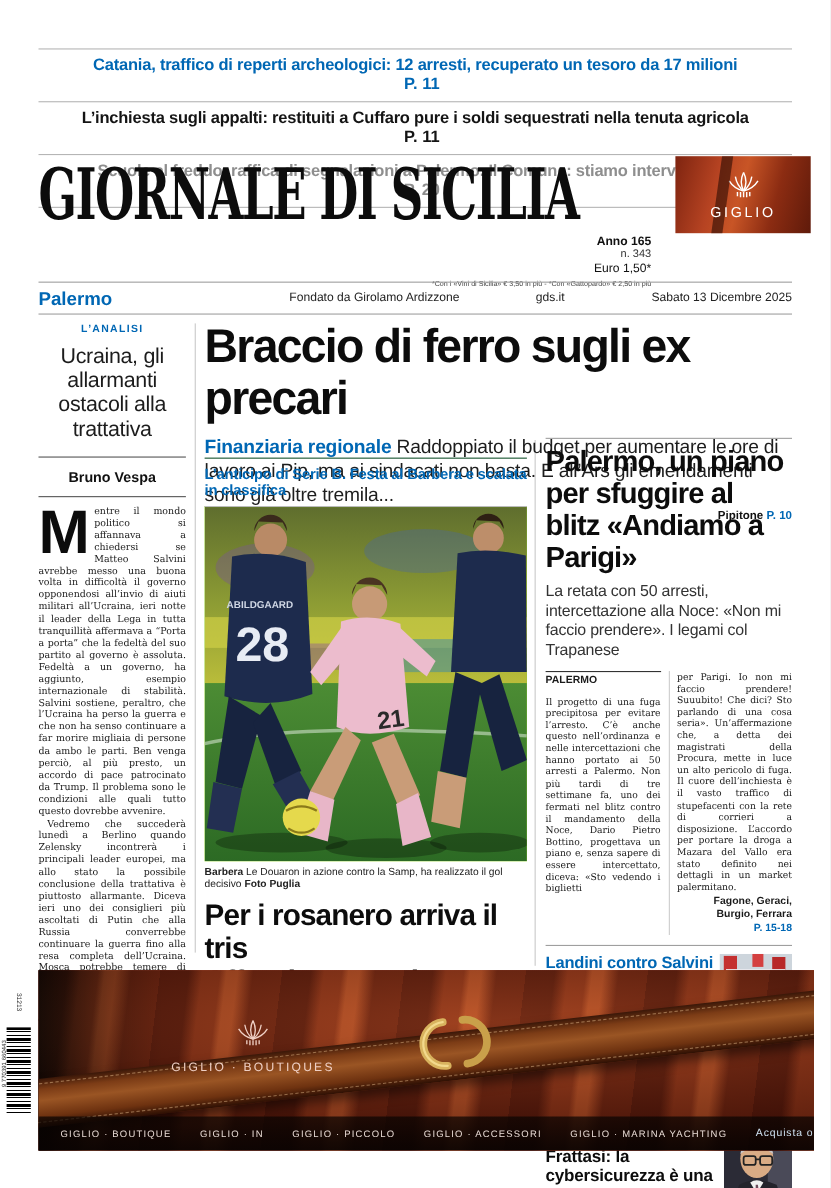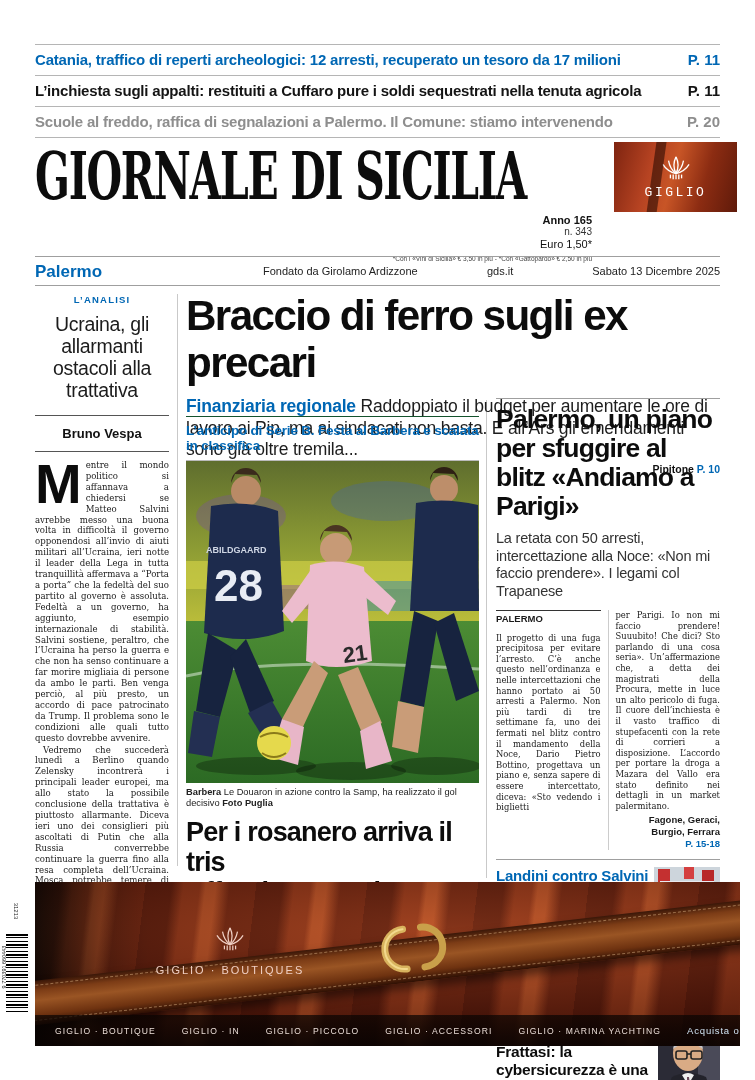--- a/index.html
+++ b/index.html
@@ -1,31 +1,31 @@
 <!DOCTYPE html>
 <html><head>
 <meta charset="utf-8">
 <style>
   html,body{margin:0;padding:0;background:#e9e9e9;}
   .page{position:relative;width:755px;height:1080px;background:#fff;margin:0 auto;
         font-family:"Liberation Sans",sans-serif;color:#111;overflow:hidden;}
   
   .top-strip{position:absolute;left:35px;right:35px;top:44px;border-top:1px solid #b5b5b5;}
   .ts-row{display:flex;justify-content:space-between;align-items:center;
-          border-bottom:1px solid #b5b5b5;padding:6px 0 7px;}
+          border-bottom:1px solid #b5b5b5;padding:6px 0 7px;flex-direction:column;}
   .ts-row .t{font-weight:bold;font-size:15px;letter-spacing:-.2px;}
   .ts-row .p{font-weight:bold;font-size:15px;white-space:nowrap;margin-left:12px;}
   .c-blue{color:#0067b4;} .c-black{color:#141414;} .c-gray{color:#8e8e8e;}
   
   .masthead{position:absolute;left:35px;top:140px;height:74px;}
   .logo{font-family:"DejaVu Serif",serif;font-weight:900;font-size:62px;line-height:72px;
         letter-spacing:-2px;color:#0c0c0c;transform:scaleX(.66) scaleY(1.04);transform-origin:left top;white-space:nowrap;}
   .giglio-ad-top{position:absolute;right:18px;top:142px;width:123px;height:70px;
         background:linear-gradient(105deg,#7e2410 0%,#b64322 30%,#c85526 48%,#8c2c12 72%,#5f1a0a 100%);
-        display:flex;flex-direction:column;align-items:center;justify-content:center;overflow:hidden;font-family:Liberation Mono, monospace;}
+        display:flex;flex-direction:column;align-items:center;justify-content:center;overflow:hidden;}
   .giglio-ad-top:before{content:"";position:absolute;left:38px;top:-10px;width:10px;height:120%;
         background:rgba(30,5,0,.55);transform:rotate(8deg);}
   .giglio-ad-top .brand{position:relative;color:#fff;font-size:13px;letter-spacing:2.5px;margin-top:2px;}
   .edition{position:absolute;right:163px;top:214px;text-align:right;line-height:12px;}
   .edition .a{font-weight:bold;font-size:11px;}
   .edition .n{font-size:10px;color:#333;}
   .edition .e{font-size:11px;}
   .edition .note{font-size:6.5px;color:#444;margin-top:3px;white-space:nowrap;}
   
   .datebar{position:absolute;left:35px;right:35px;top:256px;height:28px;

